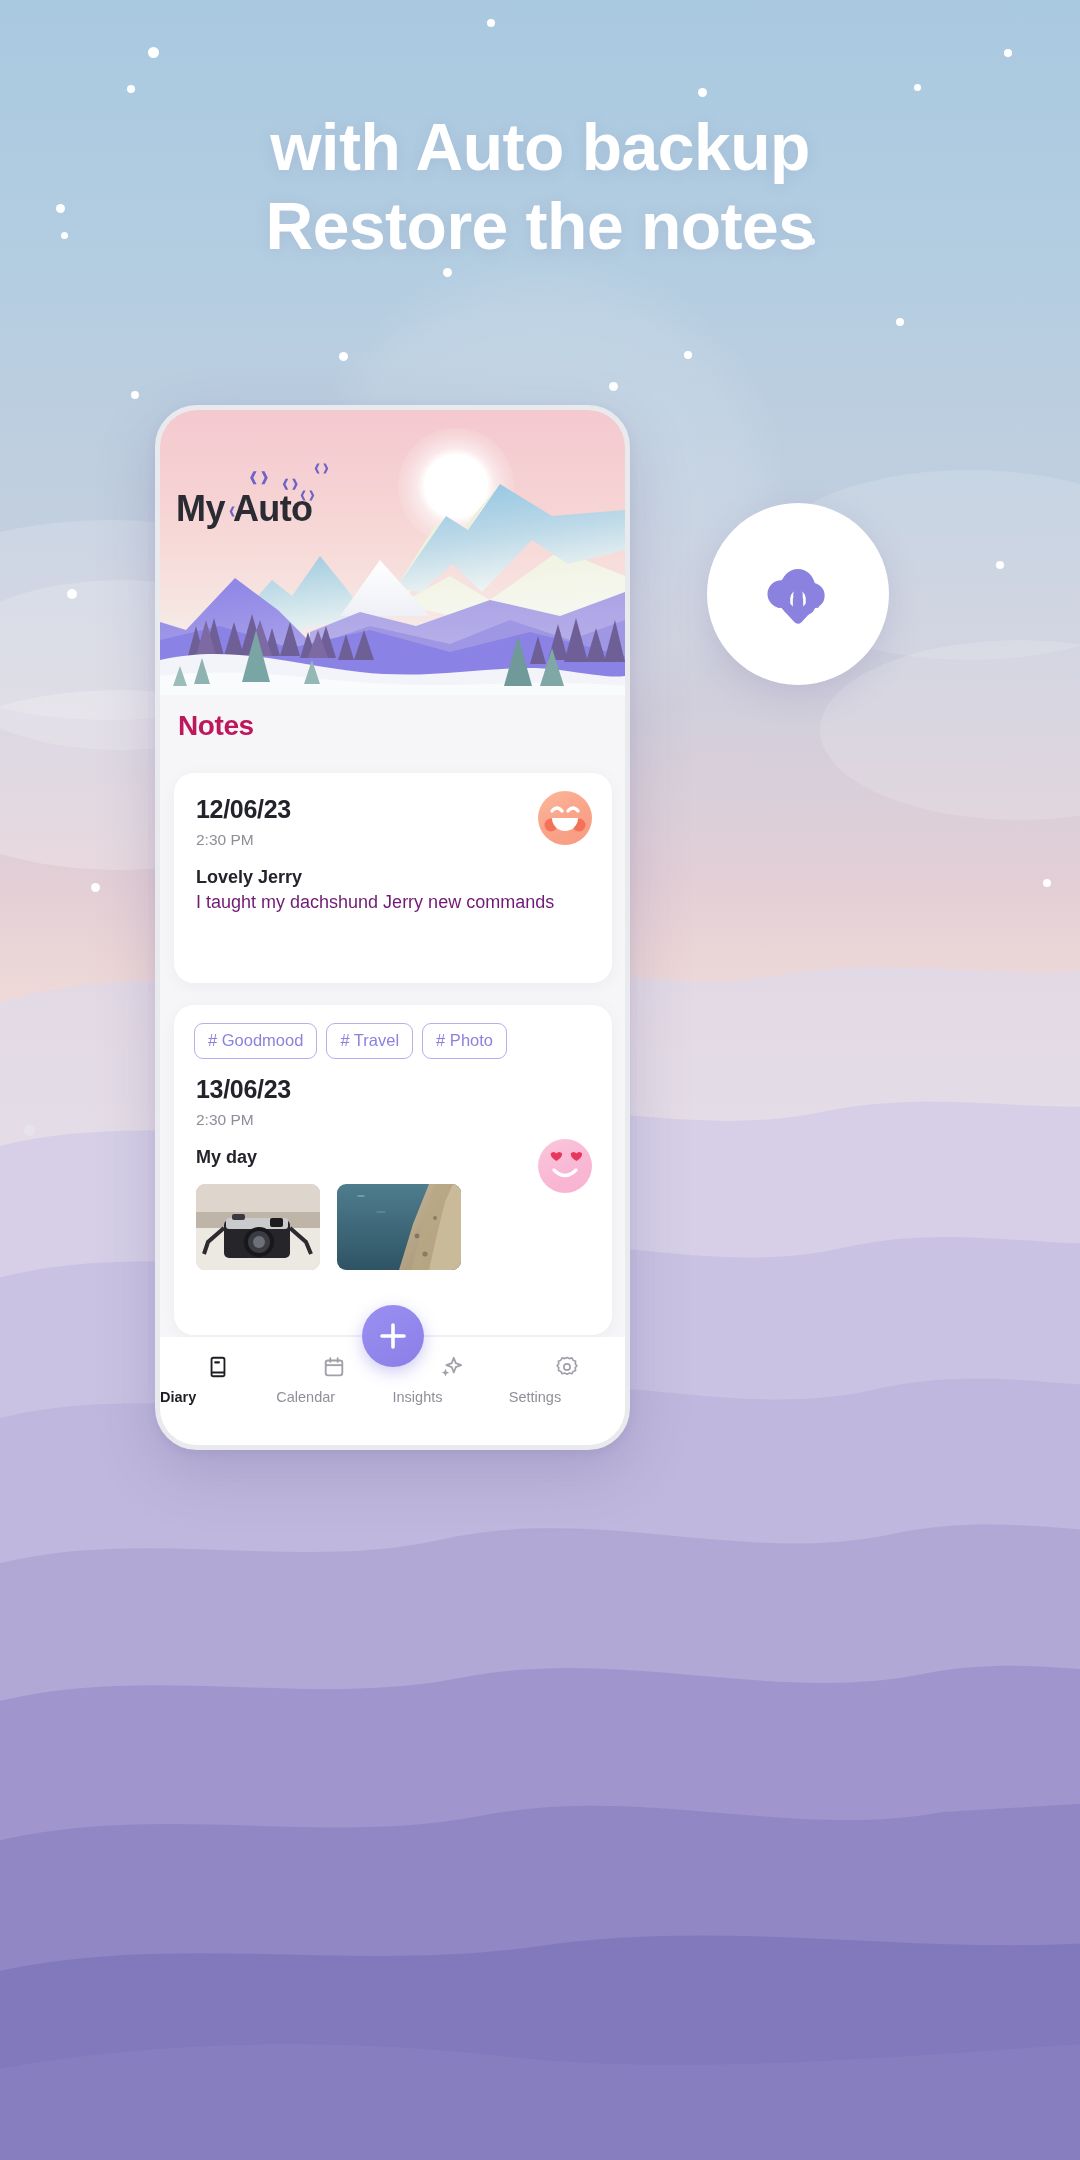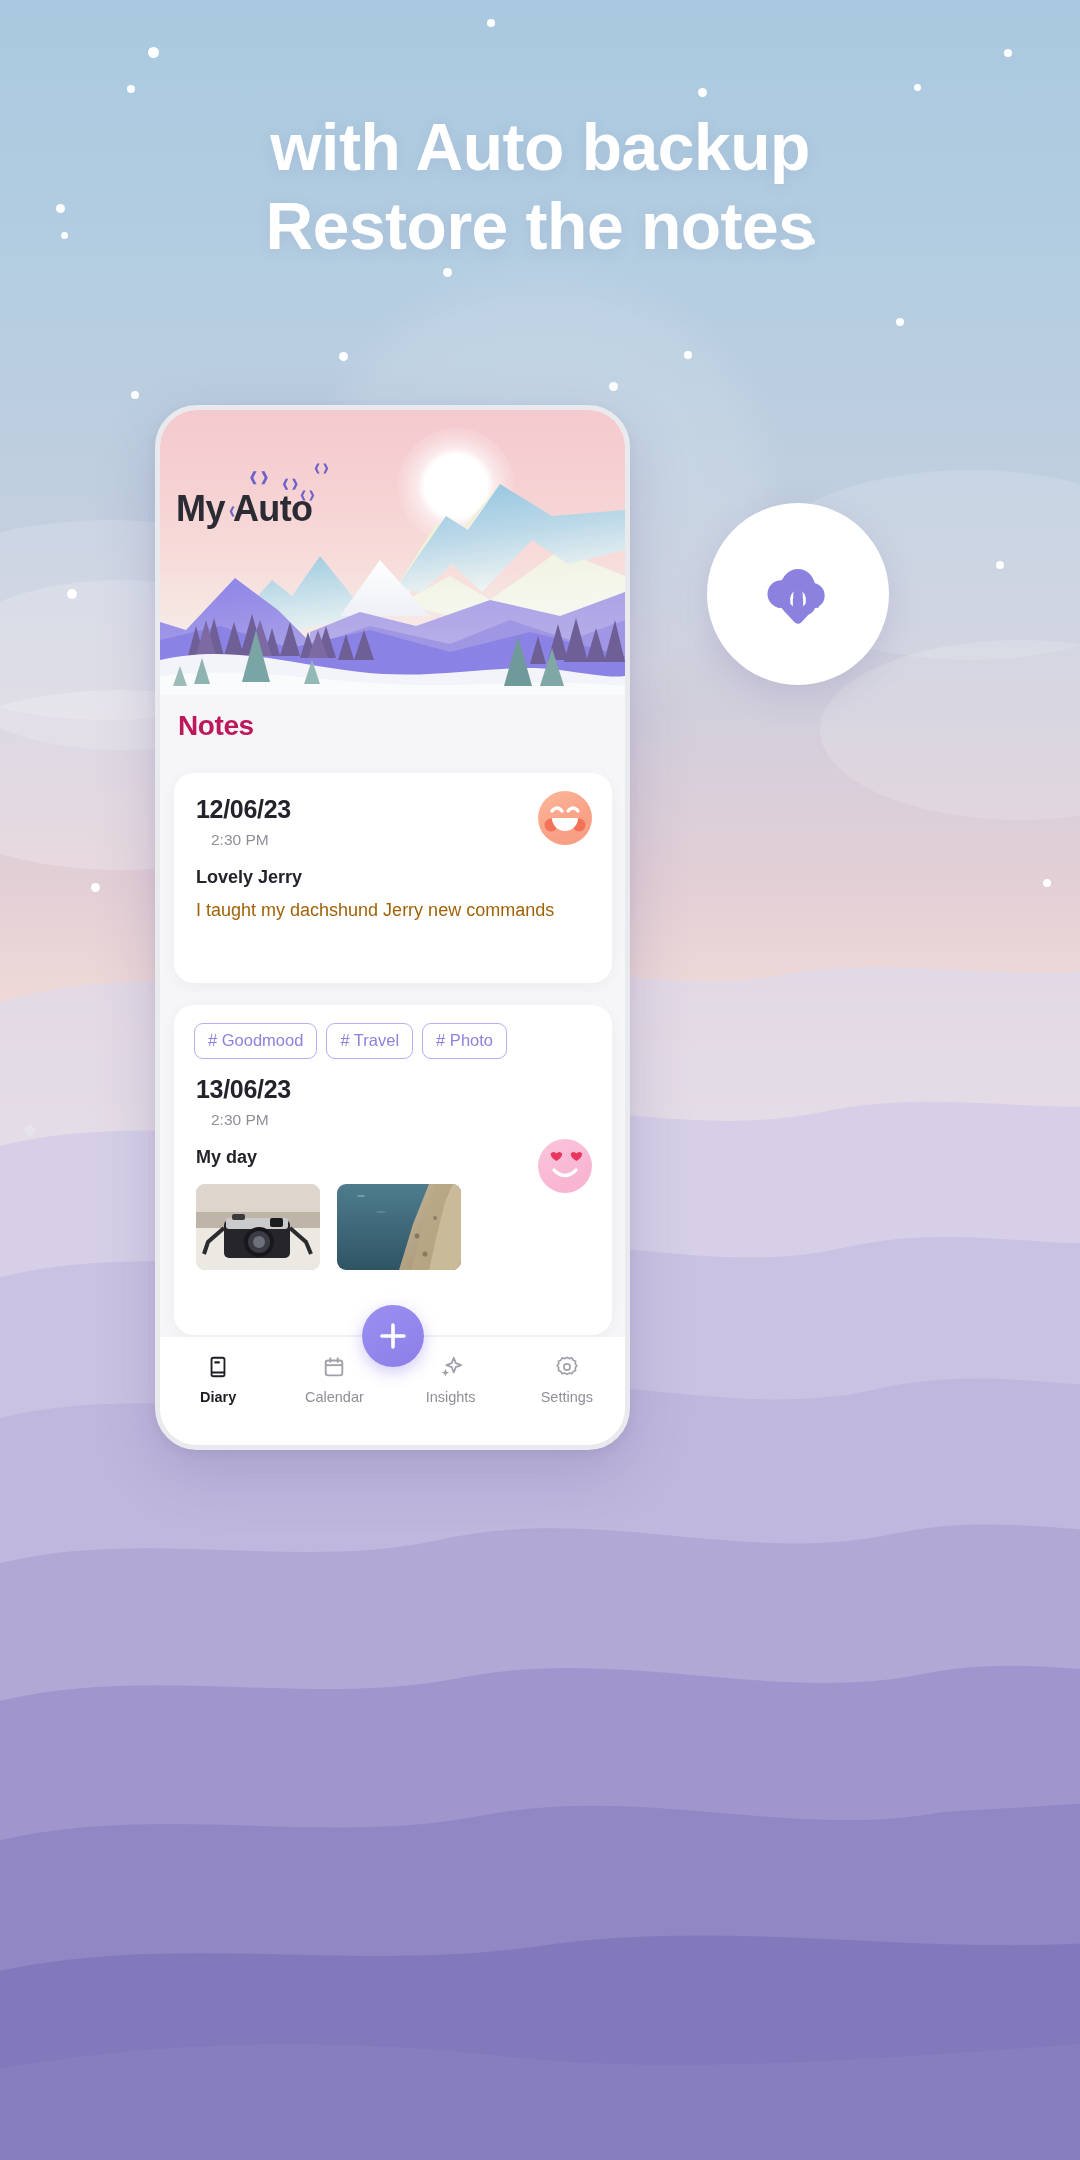--- a/index.html
+++ b/index.html
@@ -115,42 +115,42 @@
   .tag {
     border: 1.5px solid #b6aef0;
     color: #8b82dd;
     border-radius: 9px;
     font-size: 16.5px;
     padding: 7px 13px 8px 13px;
     white-space: nowrap;
   }
 
   .c-date { font-size: 25px; font-weight: 700; color: #23232b; letter-spacing: -0.3px; }
-  .c-time { font-size: 15.5px; color: #8e8e98; margin-top: 7px; margin-left: 15px; }
+  .c-time { font-size: 15.5px; color: #8e8e98; margin-top: 7px; }
   .c-title { font-size: 18px; font-weight: 700; color: #23232b; margin-top: 18px; }
-  .c-body { font-size: 18px; color: #a16207; margin-top: 9px; line-height: 26px; }
+  .c-body { font-size: 18px; color: #701a75; margin-top: 1px; line-height: 26px; }
   .c-pad { padding: 22px 22px 0 22px; position: relative; }
 
   .emoji {
     position: absolute; right: 20px; top: 18px;
     width: 54px; height: 54px; border-radius: 50%;
   }
   .emoji.laugh { background: linear-gradient(150deg, #fcb79a 0%, #f9a388 55%, #f79b81 100%); }
   .emoji.hearts { background: linear-gradient(150deg, #fbc6dc 0%, #f9b7d3 60%, #f8b2d0 100%); }
 
   .thumbs { display: flex; gap: 17px; padding: 16px 22px 0 22px; }
   .thumb { width: 124px; height: 86px; border-radius: 9px; overflow: hidden; position: relative; }
 
   
   .tabbar {
     position: absolute; left: 0; right: 0; bottom: 0; height: 108px;
     background: #ffffff;
     display: flex; align-items: flex-start; padding-top: 16px;
   }
-  .tab { flex: 1; text-align: center; }
+  .tab { flex: 1; text-align: left; }
   .tab .lbl { font-size: 14.5px; margin-top: 9px; color: #8f8f99; }
   .tab.active .lbl { color: #1d1d24; font-weight: 700; }
   .tab .ic { height: 27px; display: flex; align-items: center; justify-content: center; }
 
   .fab {
     position: absolute; left: 50%; transform: translateX(-50%);
     bottom: 78px; width: 62px; height: 62px; border-radius: 50%;
     background: linear-gradient(150deg, #9a8ff0 0%, #8b7fe8 100%);
     box-shadow: 0 5px 16px rgba(130,115,225,0.38);
     z-index: 9;

